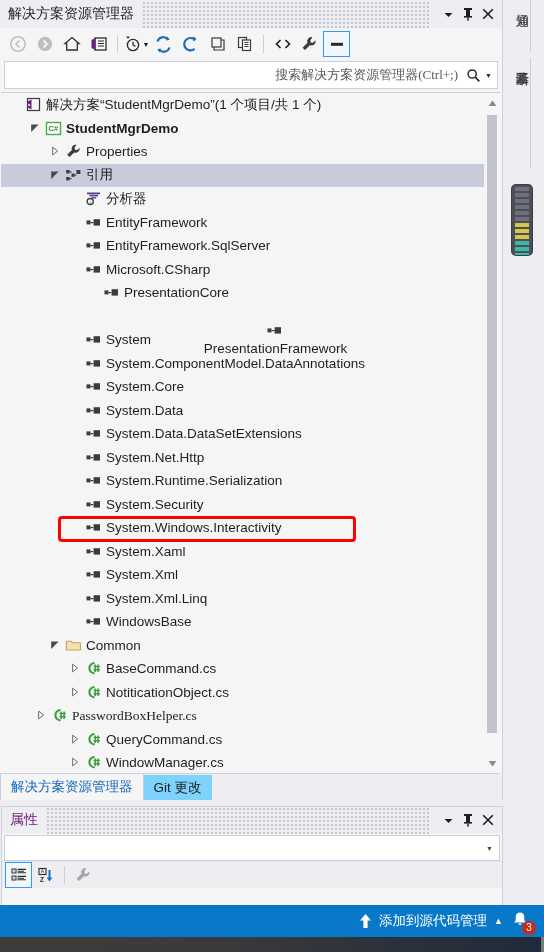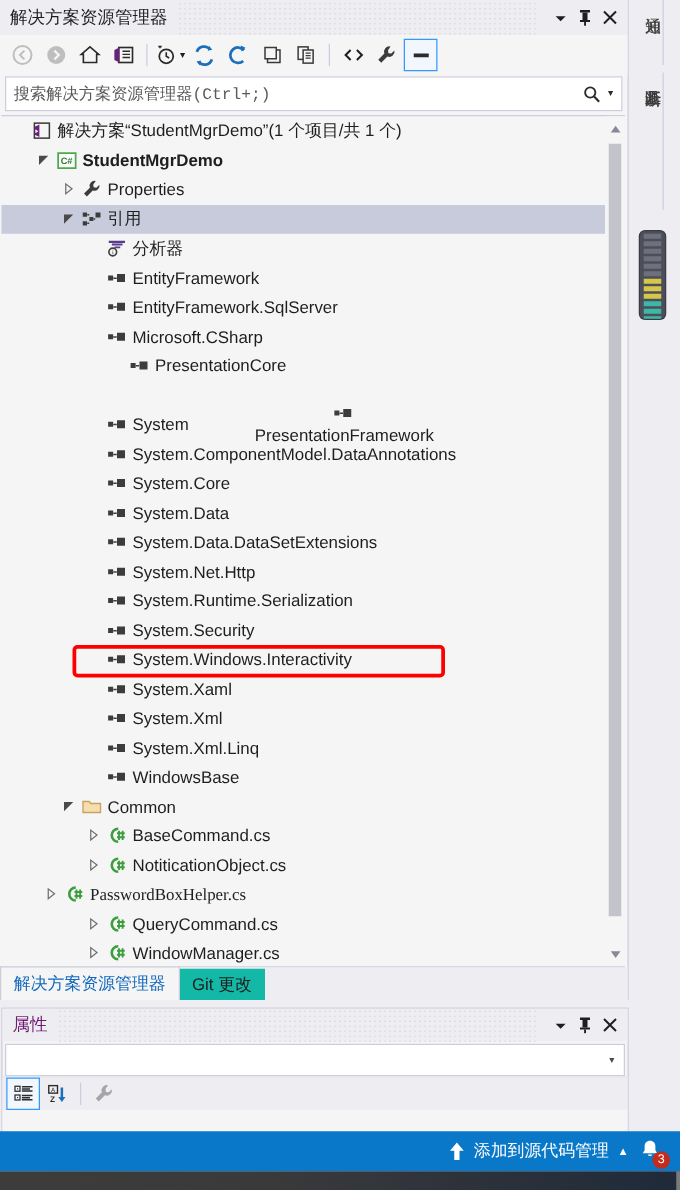--- a/index.html
+++ b/index.html
@@ -79,22 +79,22 @@
   .caret-sm{font-size:7px;color:#1E1E1E;margin-left:1px;}
 
   
   .se-search{
     margin:1px 4px 0 4px;height:26px;
     background:#FFFFFF;border:1px solid #CCCEDB;
     display:flex;align-items:center;
   }
   .se-search input{
     flex:1;border:0;outline:0;background:transparent;
-    font-family:Liberation Mono, monospace;
-    font-size:13px;color:#555;padding:0 6px;
+    font-family:Liberation Serif, serif;
+    font-size:13px;color:#555;padding:0 6px;text-align:right;
   }
   .se-search input::placeholder{color:#5A5A5A;}
 
   
   .tree-wrap{
     position:absolute;left:1px;top:92px;width:499px;height:680px;
     background:#F5F5F5;border:1px solid #CCCEDB;border-left:0;border-right:0;
     overflow:hidden;
   }
   .tree{position:absolute;left:0;top:0;right:16px;}
@@ -128,21 +128,21 @@
     pointer-events:none;box-sizing:border-box;
   }
 
   
   .dock-tabs{
     position:absolute;left:0;top:774px;width:502px;height:26px;
     background:#EEEEF2;display:flex;align-items:flex-end;
   }
   .dtab{
     height:25px;display:flex;align-items:center;padding:0 10px;
-    font-size:13.5px;color:#1E1E1E;background:#14b8a6;
+    font-size:13.5px;color:#1E1E1E;background:#7dd3fc;
   }
   .dtab.active{
     background:#F5F5F5;color:#1368BD;
     border-top:1px solid #CCCEDB;border-left:1px solid #CCCEDB;border-right:1px solid #CCCEDB;
     height:26px;
   }
 
   
   .props{
     position:absolute;left:1px;top:806px;width:500px;height:99px;

